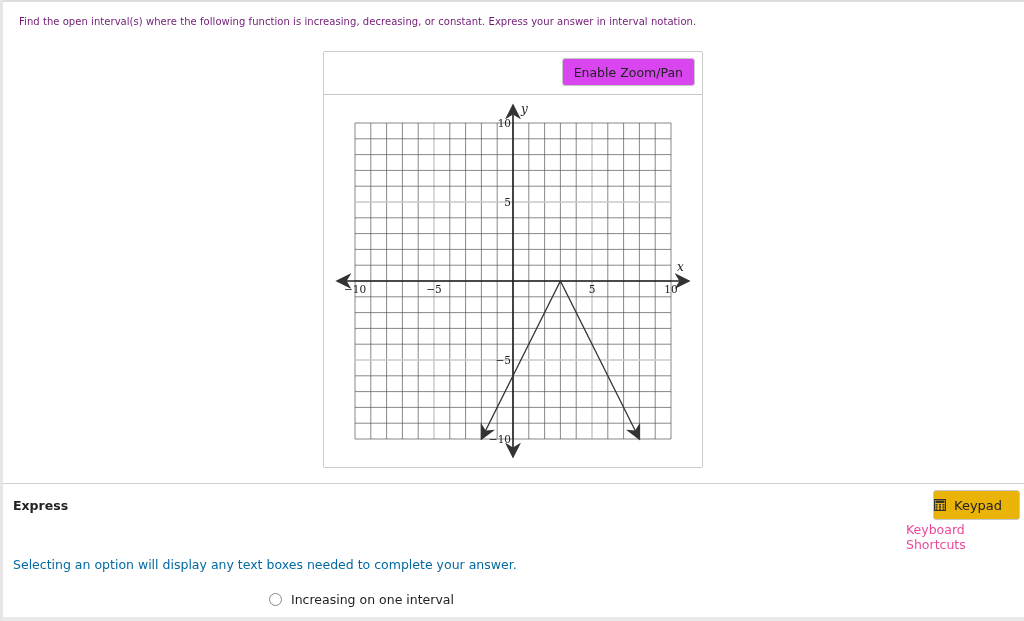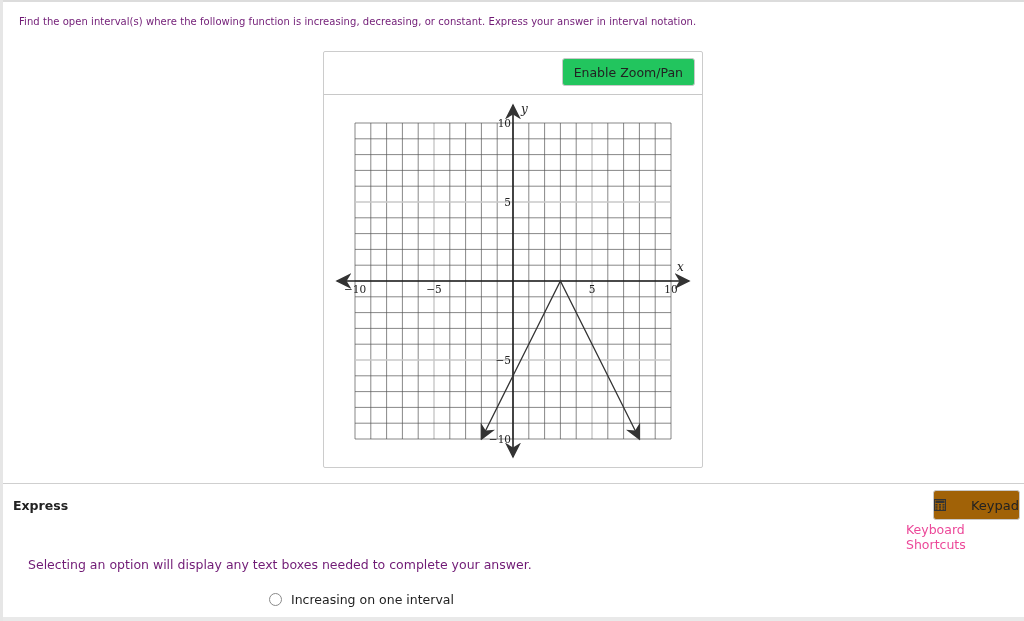--- a/index.html
+++ b/index.html
@@ -17,36 +17,36 @@
   .graph-box {
     position: absolute; left: 323px; top: 51px; width: 380px; height: 417px;
     border: 1px solid #ccc; border-radius: 2px; background: #fff; box-sizing: border-box;
   }
   .graph-toolbar {
     position: absolute; left: 0; top: 0; width: 378px; height: 42px;
     border-bottom: 1px solid #c8c8c8;
   }
   .zoom-btn {
     position: absolute; right: 7px; top: 6px; height: 28px; padding: 0 11px;
-    border: 1px solid #c9c9c9; border-radius: 3px; background: #22c55e;
+    border: 1px solid #c9c9c9; border-radius: 3px; background: #d946ef;
     font-size: 12.5px; color: #222; line-height: 28px; cursor: pointer;
     font-family: "DejaVu Sans", "Liberation Sans", sans-serif;
   }
   .graph-svg { position: absolute; left: 0; top: 0; }
   .divider { position: absolute; left: 3px; top: 483px; width: 1021px; height: 1px; background: #cfcfcf; }
   .answer-label { position: absolute; left: 13px; top: 498px; font-size: 12.5px; font-weight: bold; color: #222; }
   .keypad-btn {
     position: absolute; left: 933px; top: 490px; width: 87px; height: 30px;
-    border: 1px solid #c9c9c9; border-radius: 3px; background: #a16207; box-sizing: border-box;
-    display: flex; align-items: center; justify-content: space-between; gap: 8px;
+    border: 1px solid #c9c9c9; border-radius: 3px; background: #eab308; box-sizing: border-box;
+    display: flex; align-items: center; justify-content: flex-start; gap: 8px;
     font-size: 13px; color: #222; cursor: pointer;
   }
   .keypad-icon { width: 12px; height: 12px; display: inline-block; }
   .shortcuts { position: absolute; left: 906px; top: 522px; font-size: 12.5px; color: #ec4899; }
-  .instructions { position: absolute; left: 28px; top: 557px; font-size: 12.5px; color: #701a75; }
+  .instructions { position: absolute; left: 13px; top: 557px; font-size: 12.5px; color: #0369a1; }
   .option { position: absolute; left: 269px; top: 592px; display: flex; align-items: center; gap: 9px; font-size: 12.5px; color: #222; cursor: pointer; }
   .radio { width: 13px; height: 13px; border: 1px solid #8a8a8a; border-radius: 50%; box-sizing: border-box; background: #fff; display: inline-block; }
   .bottom-rule { position: absolute; left: 3px; top: 617px; width: 1021px; height: 4px; background: #e9e9e9; }
 </style>
 </head>
 <body>
 
 <div class="frame-top"></div>
 <div class="frame-left"></div>
 

